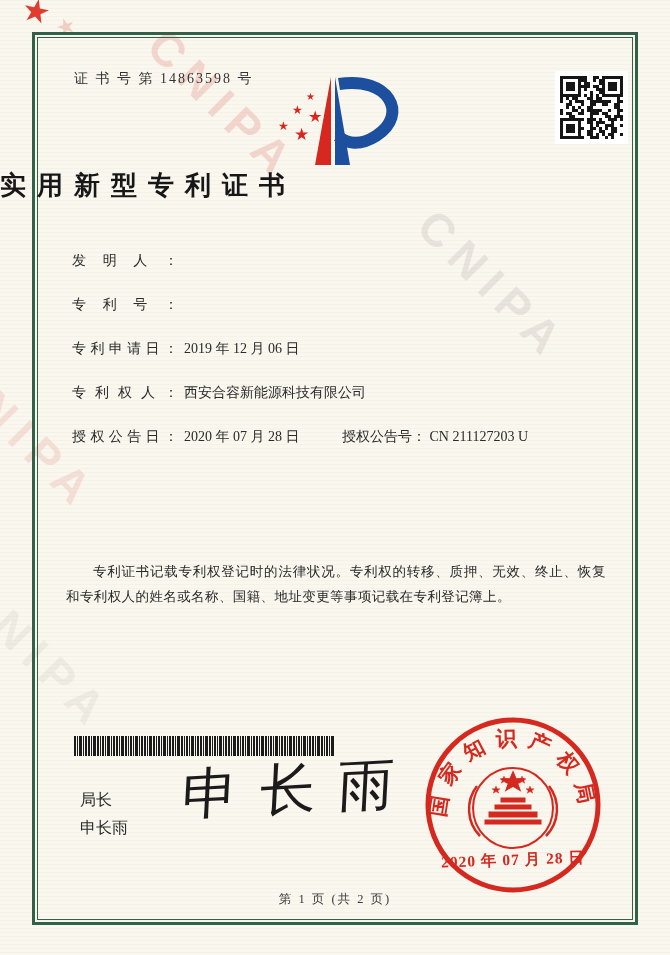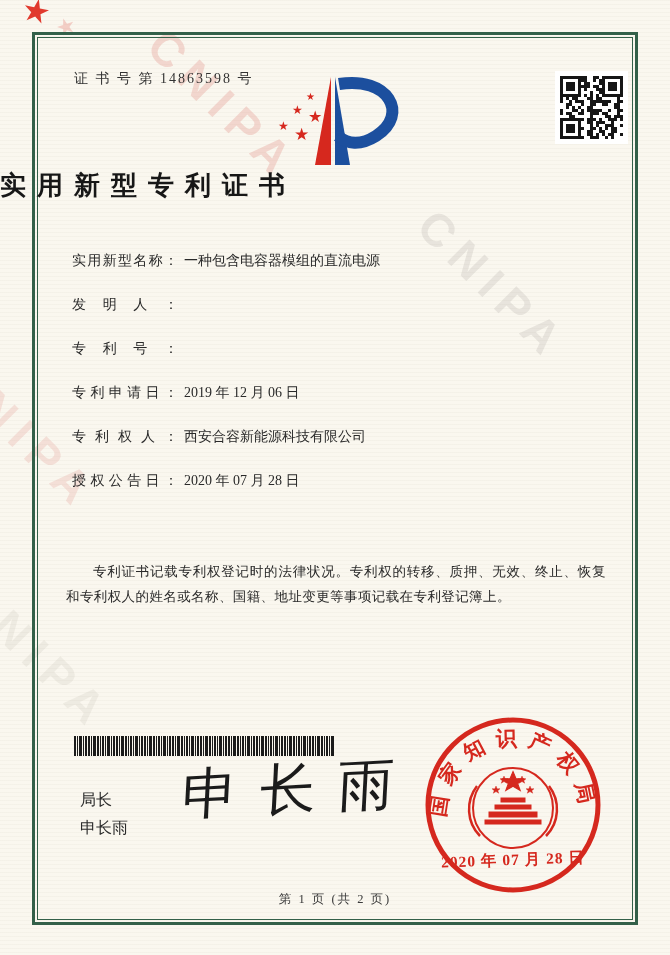--- a/index.html
+++ b/index.html
@@ -353,40 +353,40 @@
         <i style="left:36px;top:60px"></i>
         <i style="left:45px;top:60px"></i>
         <i style="left:51px;top:60px"></i>
       </div>
   </div>
 
   <div class="title">实用新型专利证书</div>
 
   <div class="rows">
     <div class="row">
-      <span class="lbl">实用新型名称：</span>
-      <span class="val">一种包含电容器模组的直流电源</span>
-    </div>
-    <div class="row">
       <span class="lbl">发明人：</span>
     </div>
     <div class="row">
       <span class="lbl">专利号：</span>
     </div>
     <div class="row">
       <span class="lbl">专利申请日：</span>
       <span class="val">2019 年 12 月 06 日</span>
     </div>
     <div class="row">
       <span class="lbl">专利权人：</span>
       <span class="val">西安合容新能源科技有限公司</span>
     </div>
     <div class="row">
       <span class="lbl">授权公告日：</span>
       <span class="val">2020 年 07 月 28 日</span>
+      <span class="grant-pair2">
+        <span>授权公告号：</span>
+        <span>CN 211127203 U</span>
+      </span>
     </div>
   </div>
 
   <div class="paras">
     <p>专利证书记载专利权登记时的法律状况。专利权的转移、质押、无效、终止、恢复和专利权人的姓名或名称、国籍、地址变更等事项记载在专利登记簿上。</p>
   </div>
 
   <div class="barcode" id="barcode">
       <b style="left:0px;width:2px"></b>
       <b style="left:3px;width:1px"></b>

